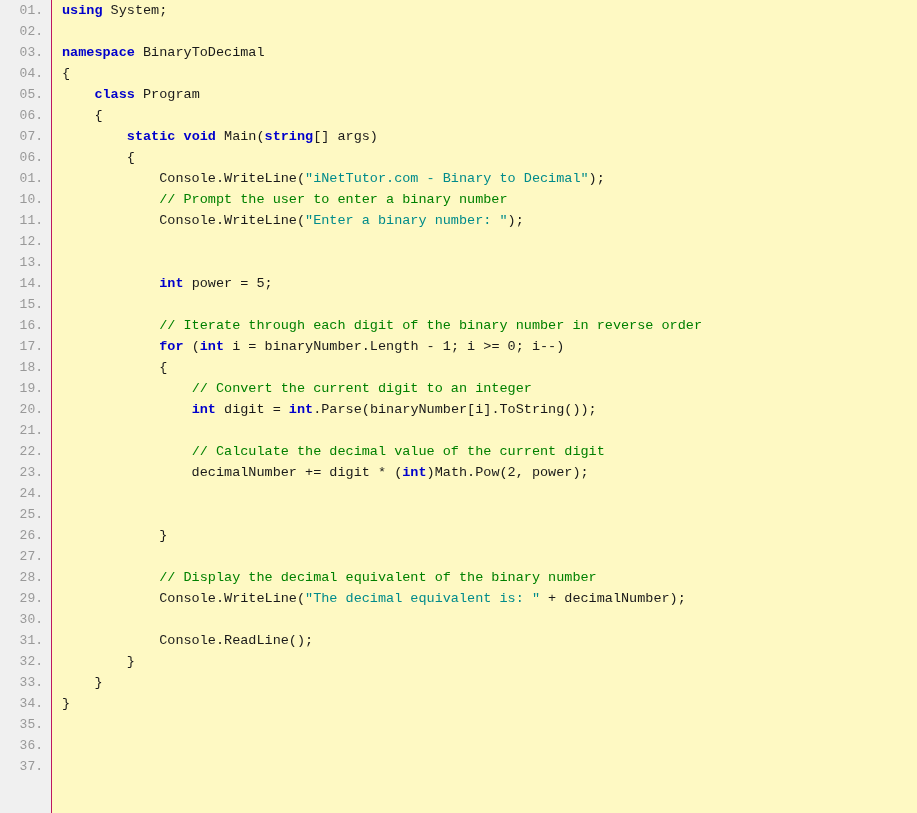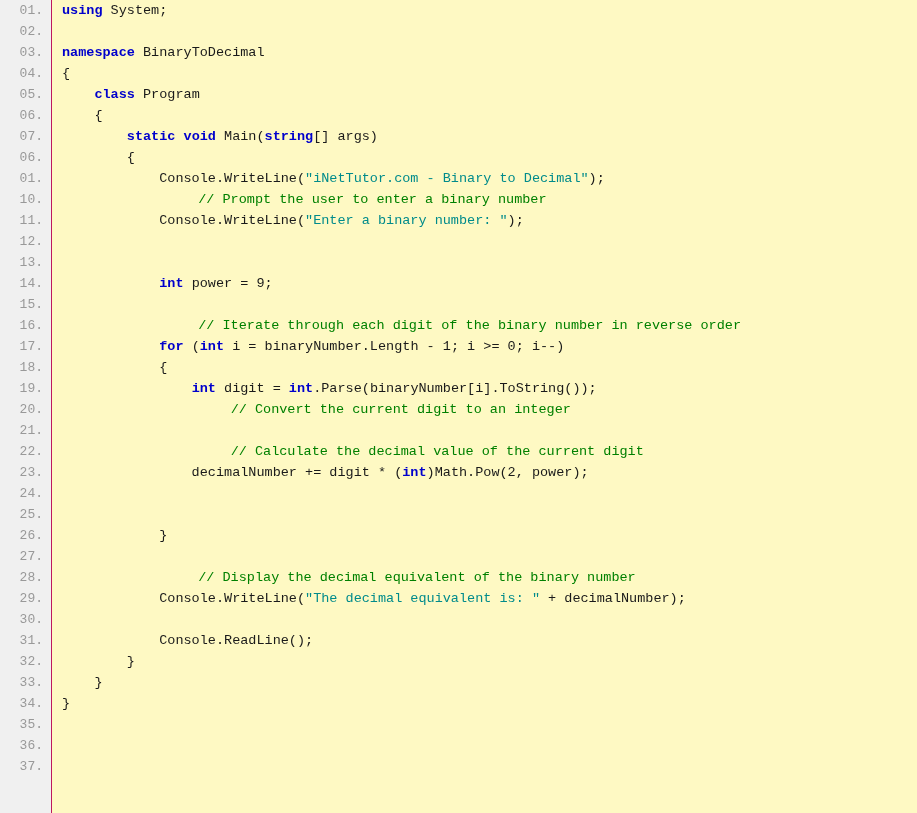--- a/index.html
+++ b/index.html
@@ -40,21 +40,21 @@
     .code-line {
       display: block;
       line-height: 21px;
       min-height: 21px;
       white-space: pre;
       font-size: 13.5px;
       color: #1a1a1a;
     }
     
     .kw { color: #0000cc; font-weight: bold; }
-    .comment { color: #008000; margin-left: 39px; }
+    .comment { color: #008000; }
     .string { color: #008b8b; }
     .plain { color: #1a1a1a; }
   </style>
 </head>
 <body>
 
 <div class="code-container">
   <div class="line-numbers" id="line-numbers">
       <span class="line-number">01.</span>
       <span class="line-number">02.</span>
@@ -101,27 +101,27 @@
       <span class="code-line"><span class="plain">{</span></span>
       <span class="code-line"><span class="plain">    </span><span class="kw">class</span><span class="plain"> Program</span></span>
       <span class="code-line"><span class="plain">    {</span></span>
       <span class="code-line"><span class="plain">        </span><span class="kw">static</span><span class="plain"> </span><span class="kw">void</span><span class="plain"> Main(</span><span class="kw">string</span><span class="plain">[] args)</span></span>
       <span class="code-line"><span class="plain">        {</span></span>
       <span class="code-line"><span class="plain">            Console.WriteLine(</span><span class="string">"iNetTutor.com - Binary to Decimal"</span><span class="plain">);</span></span>
       <span class="code-line"><span class="plain">            </span><span class="comment">// Prompt the user to enter a binary number</span></span>
       <span class="code-line"><span class="plain">            Console.WriteLine(</span><span class="string">"Enter a binary number: "</span><span class="plain">);</span></span>
       <span class="code-line">&nbsp;</span>
       <span class="code-line"><span class="plain">            </span></span>
-      <span class="code-line"><span class="plain">            </span><span class="kw">int</span><span class="plain"> power = 9;</span></span>
+      <span class="code-line"><span class="plain">            </span><span class="kw">int</span><span class="plain"> power = 5;</span></span>
       <span class="code-line">&nbsp;</span>
       <span class="code-line"><span class="plain">            </span><span class="comment">// Iterate through each digit of the binary number in reverse order</span></span>
       <span class="code-line"><span class="plain">            </span><span class="kw">for</span><span class="plain"> (</span><span class="kw">int</span><span class="plain"> i = binaryNumber.Length - 1; i &gt;= 0; i--)</span></span>
       <span class="code-line"><span class="plain">            {</span></span>
+      <span class="code-line"><span class="plain">                </span><span class="comment">// Convert the current digit to an integer</span></span>
       <span class="code-line"><span class="plain">                </span><span class="kw">int</span><span class="plain"> digit = </span><span class="kw">int</span><span class="plain">.Parse(binaryNumber[i].ToString());</span></span>
-      <span class="code-line"><span class="plain">                </span><span class="comment">// Convert the current digit to an integer</span></span>
       <span class="code-line">&nbsp;</span>
       <span class="code-line"><span class="plain">                </span><span class="comment">// Calculate the decimal value of the current digit</span></span>
       <span class="code-line"><span class="plain">                decimalNumber += digit * (</span><span class="kw">int</span><span class="plain">)Math.Pow(2, power);</span></span>
       <span class="code-line">&nbsp;</span>
       <span class="code-line"><span class="plain">                </span></span>
       <span class="code-line"><span class="plain">            }</span></span>
       <span class="code-line">&nbsp;</span>
       <span class="code-line"><span class="plain">            </span><span class="comment">// Display the decimal equivalent of the binary number</span></span>
       <span class="code-line"><span class="plain">            Console.WriteLine(</span><span class="string">"The decimal equivalent is: "</span><span class="plain"> + decimalNumber);</span></span>
       <span class="code-line">&nbsp;</span>

